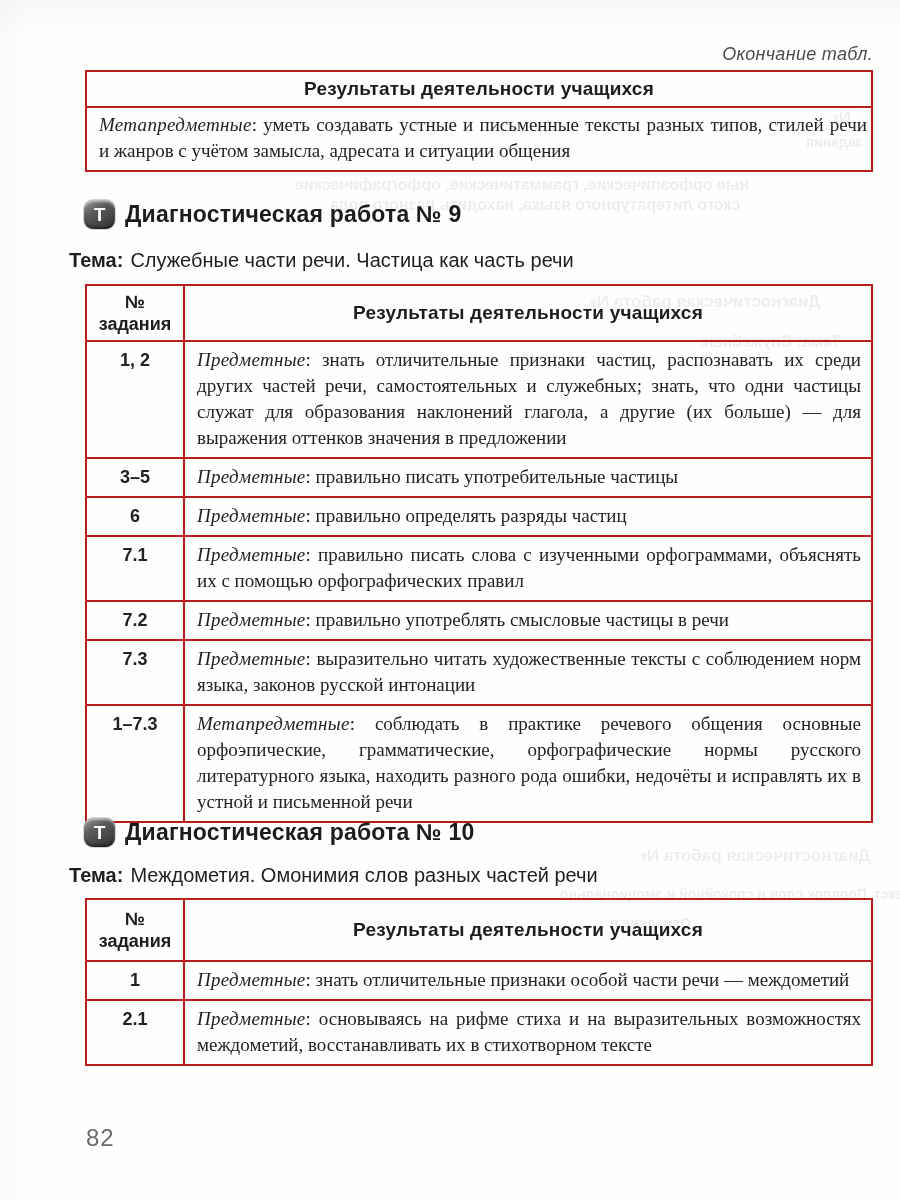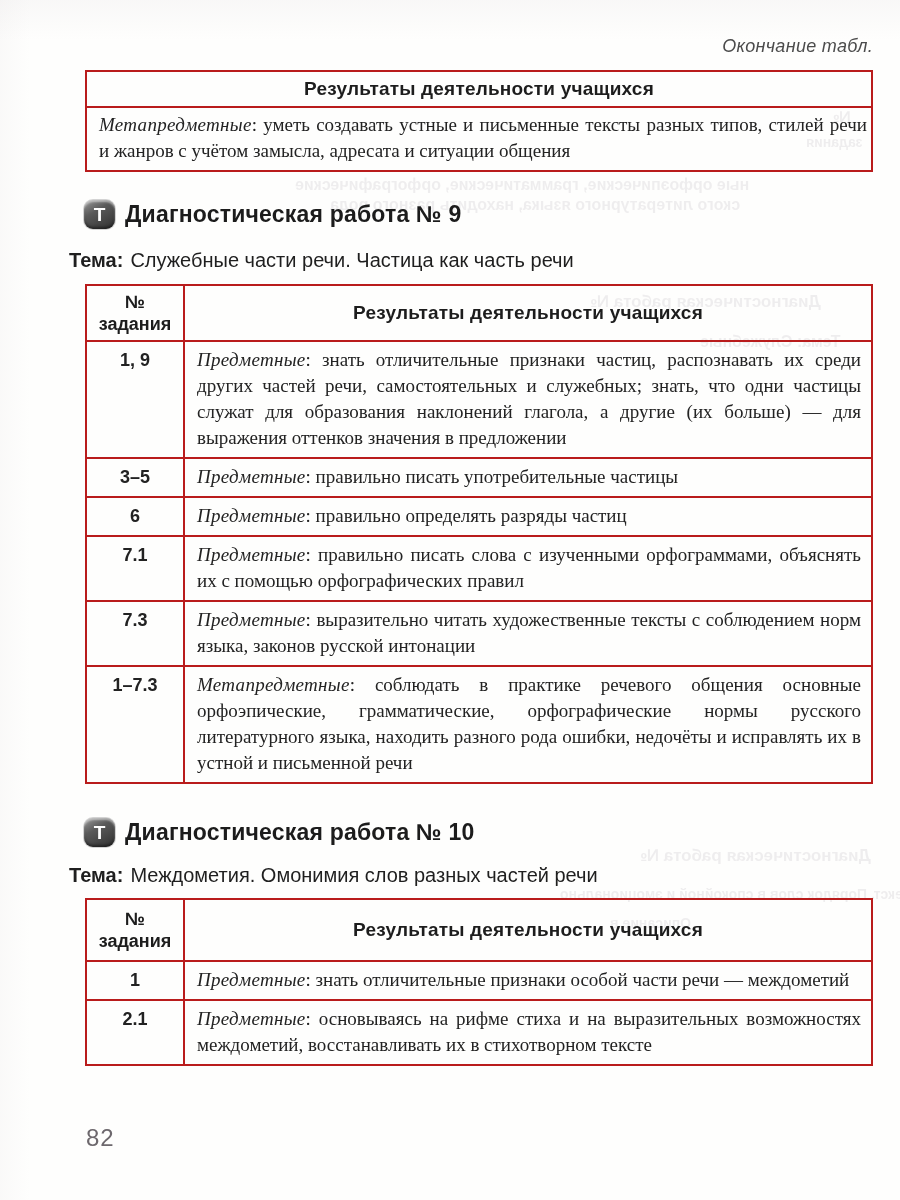--- a/index.html
+++ b/index.html
@@ -23,21 +23,21 @@
     position:absolute;white-space:nowrap;
     font-family:"Liberation Sans",sans-serif;font-weight:bold;
     color:#8d8390;opacity:.13;filter:blur(.6px);
     transform:scaleX(-1);
   }
 
   .content{position:relative;z-index:1;}
 
   
   .continuation{
-    top:36px;left:85px;width:788px;text-align:right;
+    top:44px;left:85px;width:788px;text-align:right;
     font-style:italic;font-size:18px;color:#4c4c4c;letter-spacing:.3px;
   }
 
   
   table.doc{
     border-collapse:collapse;table-layout:fixed;width:788px;
     background:transparent;
   }
   table.doc,table.doc th,table.doc td{border:2px solid #b91c1c;}
   th.span-head{
@@ -132,41 +132,47 @@
       <tr>
         <th class="num-head">
           <div>№</div>
           <div>задания</div>
         </th>
         <th class="span-head">Результаты деятельности учащихся</th>
       </tr>
     </thead>
     <tbody>
       <tr>
-        <td class="num">1, 9</td>
+        <td class="num">1, 2</td>
         <td class="desc">
           <span class="lead">Предметные</span><span>: знать отличительные признаки частиц, распознавать их среди других частей речи, самостоятельных и служебных; знать, что одни частицы служат для образования наклонений глагола, а дру­гие (их больше) — для выражения оттенков значения в предложении</span>
         </td>
       </tr>
       <tr>
         <td class="num">3–5</td>
         <td class="desc">
           <span class="lead">Предметные</span><span>: правильно писать употребительные частицы</span>
         </td>
       </tr>
       <tr>
         <td class="num">6</td>
         <td class="desc">
           <span class="lead">Предметные</span><span>: правильно определять разряды частиц</span>
         </td>
       </tr>
       <tr>
         <td class="num">7.1</td>
         <td class="desc">
           <span class="lead">Предметные</span><span>: правильно писать слова с изученными орфограммами, объяснять их с помощью орфографических правил</span>
+        </td>
+      </tr>
+      <tr>
+        <td class="num">7.2</td>
+        <td class="desc">
+          <span class="lead">Предметные</span><span>: правильно употреблять смысловые частицы в речи</span>
         </td>
       </tr>
       <tr>
         <td class="num">7.3</td>
         <td class="desc">
           <span class="lead">Предметные</span><span>: выразительно читать художественные тексты с соблю­дением норм языка, законов русской интонации</span>
         </td>
       </tr>
       <tr>
         <td class="num">1–7.3</td>

